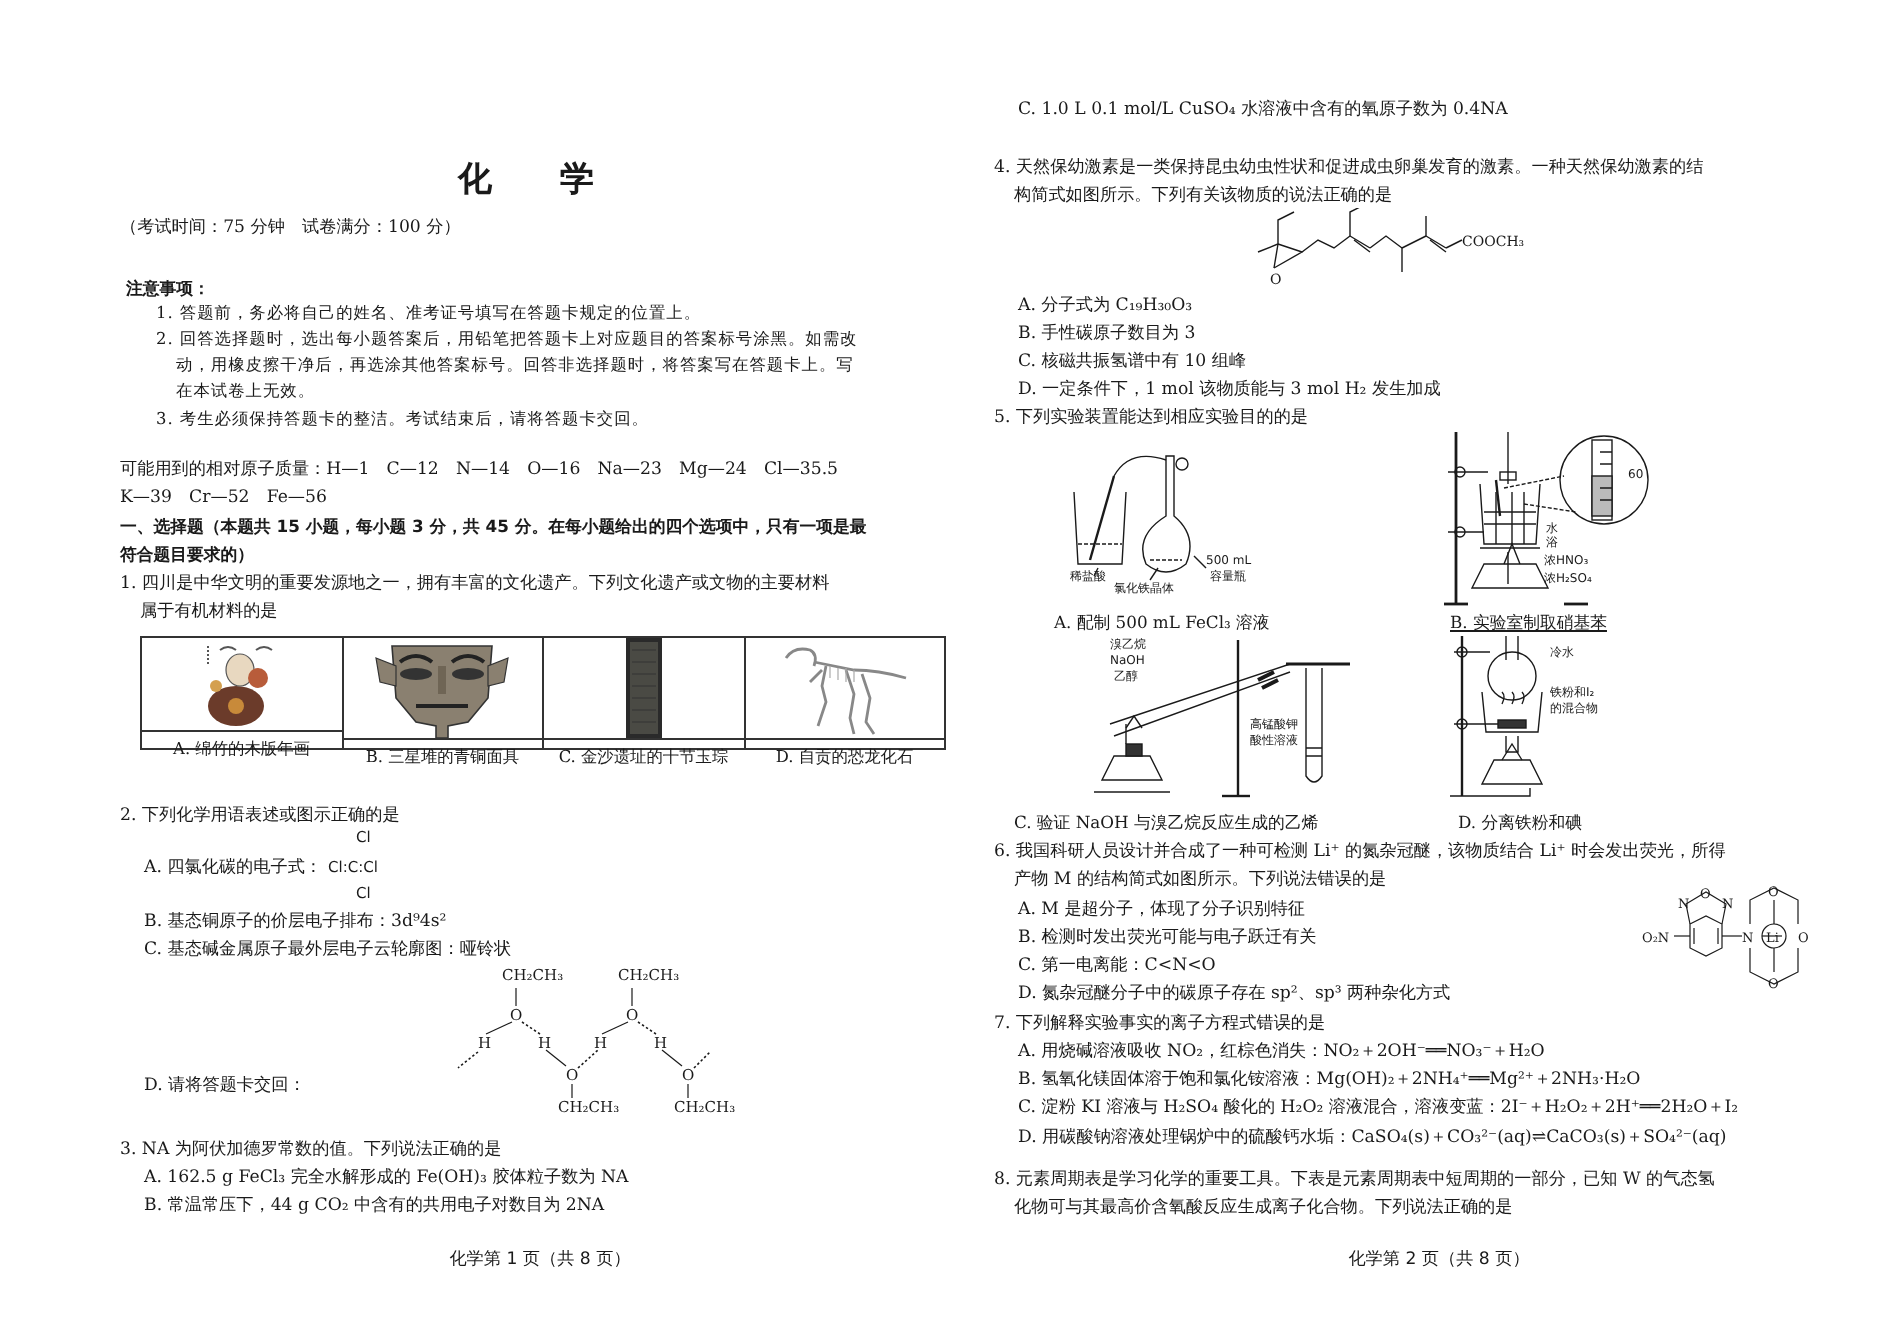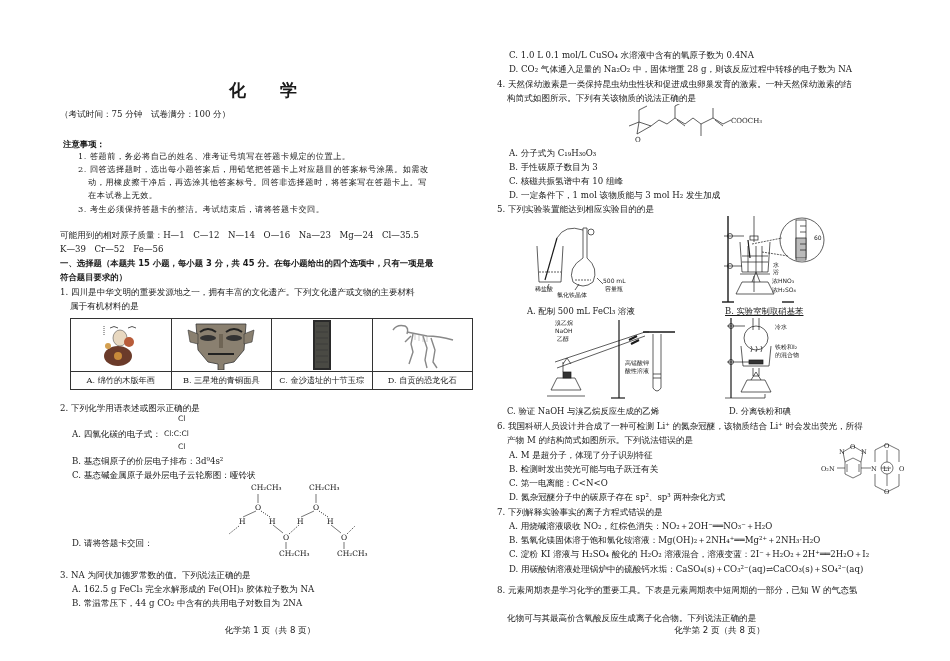--- a/index.html
+++ b/index.html
@@ -10,21 +10,21 @@
   .page-right { left: 497px; width: 445px; }
   .title { position: absolute; top: 78px; left: 0; width: 420px; text-align: center; font-family: "DejaVu Sans", sans-serif; font-weight: bold; font-size: 17px; letter-spacing: 14px; }
   .subtitle { position: absolute; top: 108px; left: 0; width: 420px; text-align: left; font-size: 8.6px; }
   .notice-head { position: absolute; top: 138px; left: 3px; font-family: "DejaVu Sans", sans-serif; font-weight: bold; font-size: 8.4px; }
   .notice { position: absolute; left: 18px; width: 398px; font-size: 8.2px; letter-spacing: 0.5px; }
   .line { position: absolute; white-space: nowrap; }
   .bold { font-family: "DejaVu Sans", sans-serif; font-weight: bold; }
   .opt { left: 12px; }
   .q { left: 0; }
   .indent { left: 10px; }
-  .table { position: absolute; top: 318px; left: 10px; width: 403px; height: 72px; border: 1px solid #333; display: flex; }
+  .table { position: absolute; top: 318px; left: 10px; width: 403px; height: 57px; border: 1px solid #333; display: flex; }
   .cell { flex: 1; border-right: 1px solid #333; display: flex; flex-direction: column; }
   .cell:last-child { border-right: none; }
   .cell .img { flex: 1; display: flex; align-items: center; justify-content: center; border-bottom: 1px solid #333; }
   .cell .cap { height: 17px; font-size: 8.2px; text-align: center; line-height: 17px; }
   .footer { position: absolute; top: 624px; text-align: center; font-size: 8.6px; font-family: "DejaVu Sans", sans-serif; }
   svg { display: block; }
   .apparatus { position: absolute; }
   .app-cap { position: absolute; white-space: nowrap; font-size: 8.4px; }
   .small { font-size: 6px; font-family: "DejaVu Sans", sans-serif; }
 </style>
@@ -161,21 +161,20 @@
 
   <div class="line q" style="top:569px;">3. NA 为阿伏加德罗常数的值。下列说法正确的是</div>
   <div class="line opt" style="top:583px;">A. 162.5 g FeCl₃ 完全水解形成的 Fe(OH)₃ 胶体粒子数为 NA</div>
   <div class="line opt" style="top:597px;">B. 常温常压下，44 g CO₂ 中含有的共用电子对数目为 2NA</div>
 
   <div class="footer" style="left:0;width:420px;">化学第 1 页（共 8 页）</div>
 </div>
 
 <div class="page page-right">
   <div class="line opt" style="top:49px;">C. 1.0 L 0.1 mol/L CuSO₄ 水溶液中含有的氧原子数为 0.4NA</div>
-  <div class="line opt" style="top:63px;">D. CO₂ 气体通入足量的 Na₂O₂ 中，固体增重 28 g，则该反应过程中转移的电子数为 NA</div>
 
   <div class="line q" style="top:78px;">4. 天然保幼激素是一类保持昆虫幼虫性状和促进成虫卵巢发育的激素。一种天然保幼激素的结</div>
   <div class="line indent" style="top:92px;">构简式如图所示。下列有关该物质的说法正确的是</div>
 
   <div style="position:absolute;top:104px;left:130px;width:170px;height:42px;">
     <svg width="170" height="42" viewBox="0 0 170 42">
       <g stroke="#1a1a1a" stroke-width="0.7" fill="none">
         <path d="M2 22 L12 18 L12 6 L20 2"></path>
         <path d="M12 18 L10 30"></path>
         <path d="M12 18 L24 22 L10 30"></path>
@@ -345,16 +344,16 @@
     </svg>
   </div>
 
   <div class="line q" style="top:506px;">7. 下列解释实验事实的离子方程式错误的是</div>
   <div class="line opt" style="top:520px;">A. 用烧碱溶液吸收 NO₂，红棕色消失：NO₂＋2OH⁻══NO₃⁻＋H₂O</div>
   <div class="line opt" style="top:534px;">B. 氢氧化镁固体溶于饱和氯化铵溶液：Mg(OH)₂＋2NH₄⁺══Mg²⁺＋2NH₃·H₂O</div>
   <div class="line opt" style="top:548px;">C. 淀粉 KI 溶液与 H₂SO₄ 酸化的 H₂O₂ 溶液混合，溶液变蓝：2I⁻＋H₂O₂＋2H⁺══2H₂O＋I₂</div>
   <div class="line opt" style="top:563px;">D. 用碳酸钠溶液处理锅炉中的硫酸钙水垢：CaSO₄(s)＋CO₃²⁻(aq)⇌CaCO₃(s)＋SO₄²⁻(aq)</div>
 
   <div class="line q" style="top:584px;">8. 元素周期表是学习化学的重要工具。下表是元素周期表中短周期的一部分，已知 W 的气态氢</div>
-  <div class="line indent" style="top:612px;">化物可与其最高价含氧酸反应生成离子化合物。下列说法正确的是</div>
+  <div class="line indent" style="top:598px;">化物可与其最高价含氧酸反应生成离子化合物。下列说法正确的是</div>
 
   <div class="footer" style="left:0;width:445px;">化学第 2 页（共 8 页）</div>
 </div>
 
 </body></html>

